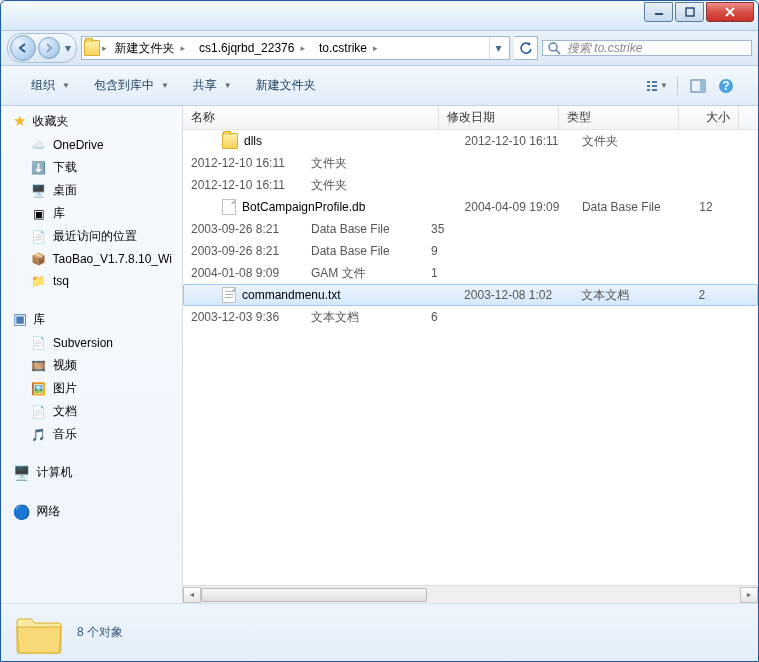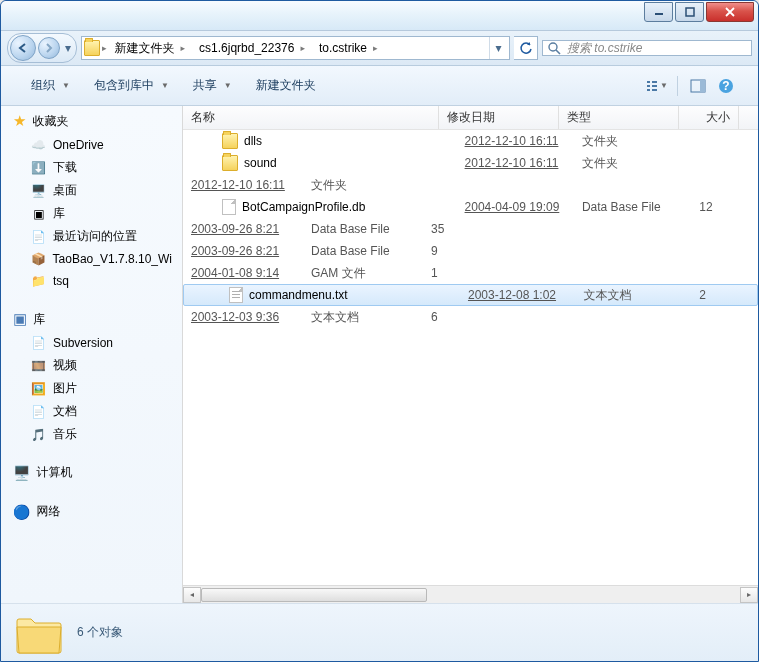--- a/index.html
+++ b/index.html
@@ -155,29 +155,29 @@
 .col-date { width: 120px; }
 .col-type { width: 120px; }
 .col-size { width: 60px; justify-content:flex-end; text-align:right; }
 
 .filelist { flex:1; overflow:hidden; position:relative; }
 .row {
   display:flex; align-items:center; height:22px;
   padding-left: 8px;
 }
 .row .c-name { width:248px; display:flex; align-items:center; gap:6px;margin-left:31px; }
-.row .c-date { width:120px; color:#555;text-decoration:underline; }
+.row .c-date { width:120px; color:#555; }
 .row .c-type { width:120px; color:#555; }
 .row .c-size { width:60px; text-align:left; color:#555; }
 .row.selected {
   background: linear-gradient(to bottom, #eaf4ff, #d5e9fb);
   border:1px solid #9fcaf1;
   border-radius:2px;
   height:22px;
-  padding-left:14px;
+  padding-left:7px;
 }
 
 .hscroll {
   height:18px; background:#f0f0f0; border-top:1px solid #dcdcdc;
   display:flex; align-items:center;
 }
 .hscroll .harr { width:18px;height:16px;background:linear-gradient(#fdfdfd,#e7e7e7);border:1px solid #c4c4c4;display:flex;align-items:center;justify-content:center;color:#666;font-size:8px;}
 .hscroll .track { flex:1; height:16px; background:#efefef; position:relative;}
 .hscroll .thumb { position:absolute; left:0; width:42%; height:14px; top:1px; background:linear-gradient(#f8f8f8,#dedede); border:1px solid #b9b9b9; border-radius:2px;}
 
@@ -412,24 +412,20 @@
           <div class="row">
             <div class="c-name">
               <span class="ico ico-folder"></span>
               <span>dlls</span>
             </div>
             <div class="c-date">2012-12-10 16:11</div>
             <div class="c-type">文件夹</div>
             <div class="c-size"></div>
           </div>
           <div class="row">
-            <div class="c-name">
-              <span class="ico ico-folder"></span>
-              <span>sound</span>
-            </div>
             <div class="c-date">2012-12-10 16:11</div>
             <div class="c-type">文件夹</div>
             <div class="c-size"></div>
           </div>
           <div class="row">
             <div class="c-date">2012-12-10 16:11</div>
             <div class="c-type">文件夹</div>
             <div class="c-size"></div>
           </div>
           <div class="row">
@@ -445,21 +441,21 @@
             <div class="c-date">2003-09-26 8:21</div>
             <div class="c-type">Data Base File</div>
             <div class="c-size">35</div>
           </div>
           <div class="row">
             <div class="c-date">2003-09-26 8:21</div>
             <div class="c-type">Data Base File</div>
             <div class="c-size">9</div>
           </div>
           <div class="row">
-            <div class="c-date">2004-01-08 9:14</div>
+            <div class="c-date">2004-01-08 9:09</div>
             <div class="c-type">GAM 文件</div>
             <div class="c-size">1</div>
           </div>
           <div class="row selected">
             <div class="c-name">
               <span class="ico ico-file txt"></span>
               <span>commandmenu.txt</span>
             </div>
             <div class="c-date">2003-12-08 1:02</div>
             <div class="c-type">文本文档</div>
@@ -479,16 +475,16 @@
         <div class="harr">▸</div>
       </div>
     </div>
   </div>
 
   <div class="details">
     <svg class="big-folder" viewBox="0 0 48 44">
       <path d="M2 10 L2 40 Q2 42 4 42 L44 42 Q46 42 46 40 L46 14 Q46 12 44 12 L20 12 L16 8 L4 8 Q2 8 2 10 Z" fill="#fce9a3" stroke="#dcae2c"></path>
       <path d="M2 16 L46 16 L44 42 L4 42 Z" fill="#f8d977" stroke="#dcae2c"></path>
     </svg>
-    <div class="dtxt">6 个对象</div>
+    <div class="dtxt">8 个对象</div>
   </div>
 
 </div>
 
 </body></html>

